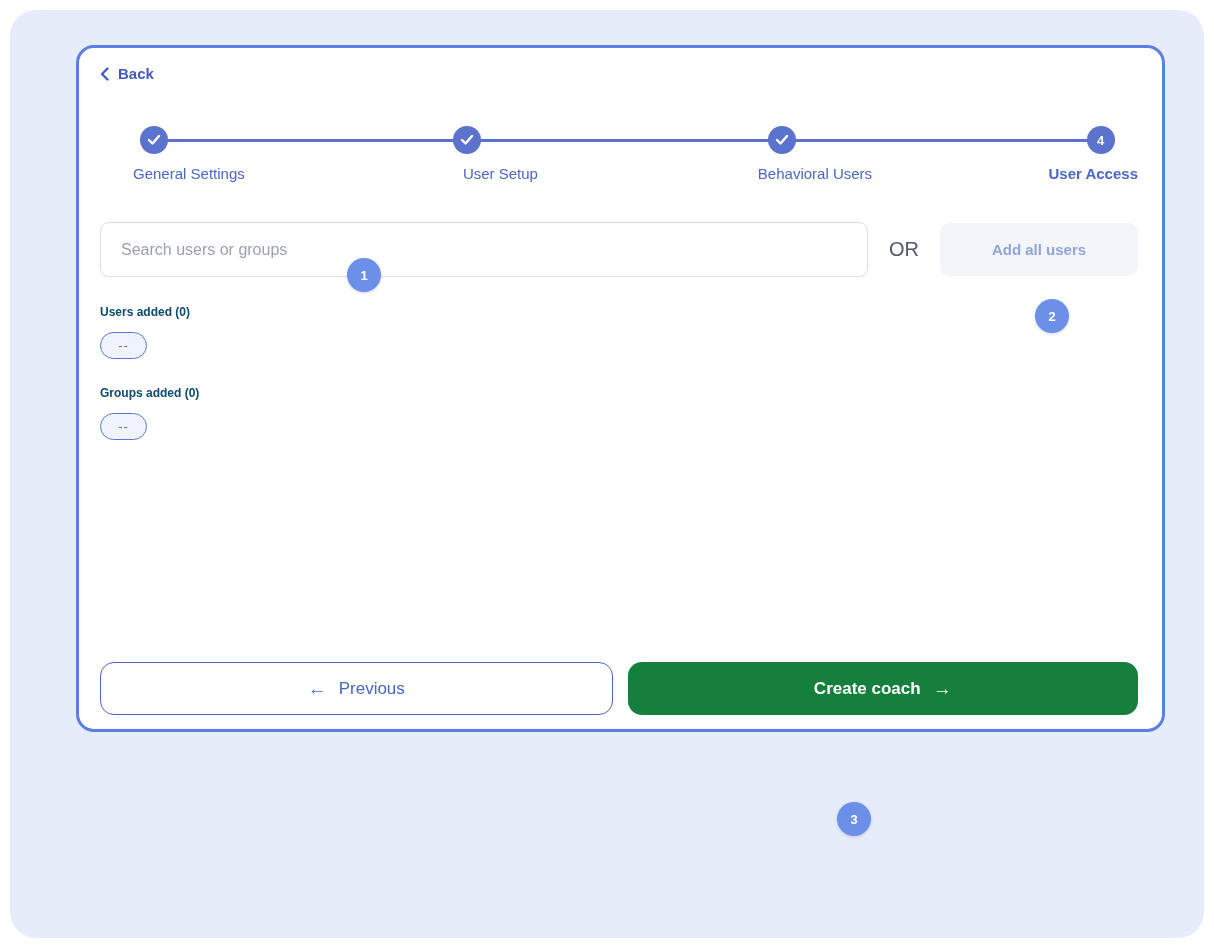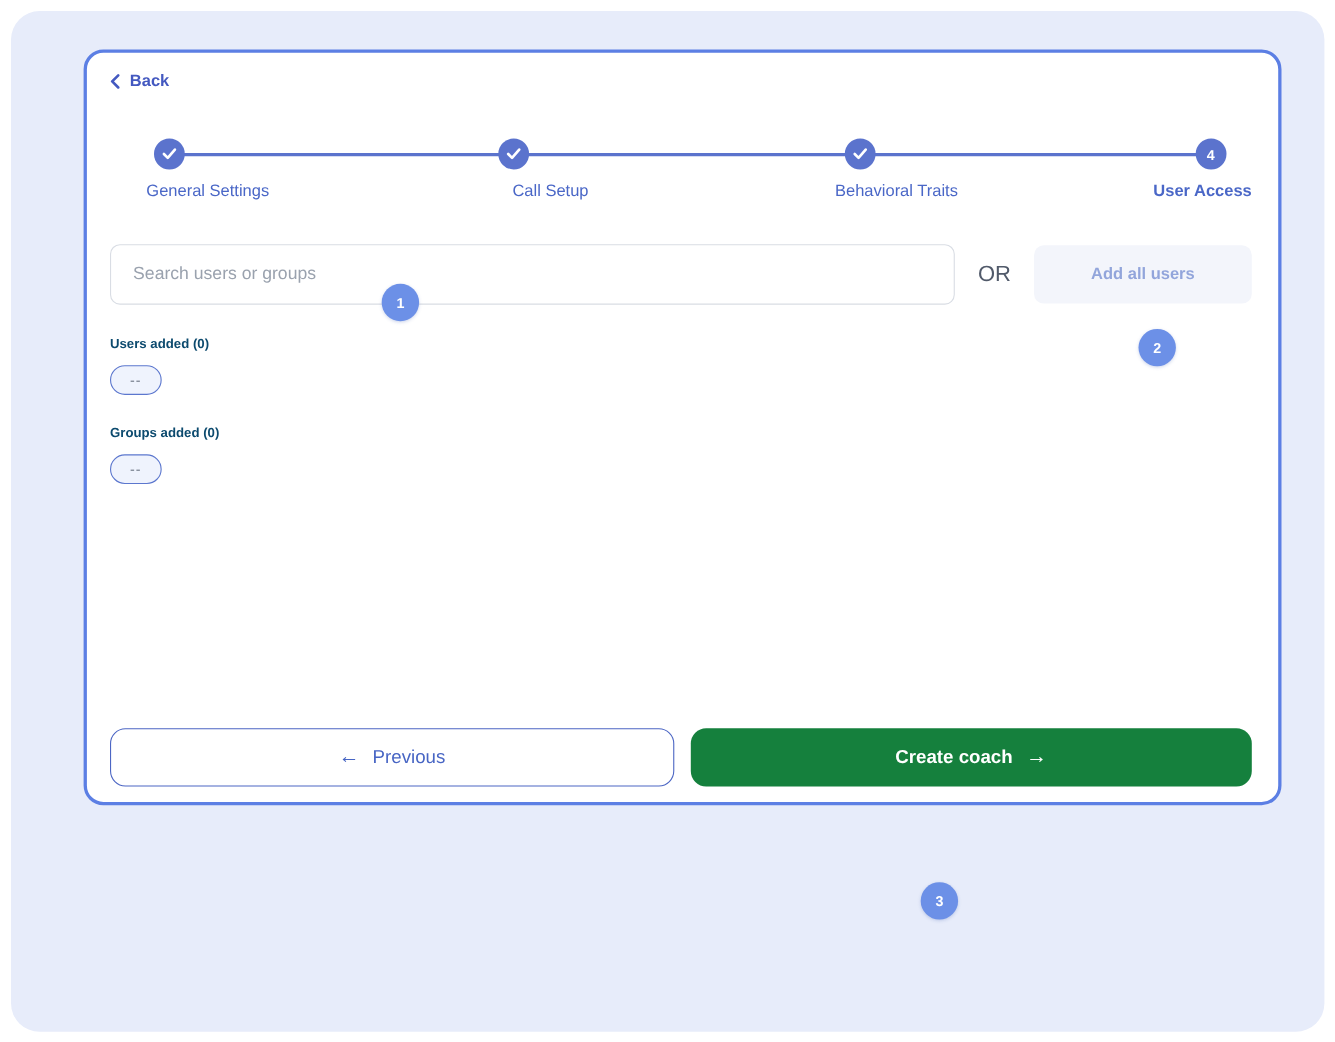--- a/index.html
+++ b/index.html
@@ -256,22 +256,22 @@
               <polyline points="2,6 5.5,9.5 12,2" fill="none" stroke="#ffffff" stroke-width="2.4" stroke-linecap="round" stroke-linejoin="round"></polyline>
             </svg>
         </span>
       </div>
       <div class="step-dot pos-3">
         <span>4</span>
       </div>
     </div>
     <div class="stepper-labels">
       <span class="step-label pos-0">General Settings</span>
-      <span class="step-label pos-1">Call Setup</span>
-      <span class="step-label pos-2">Behavioral Traits</span>
+      <span class="step-label pos-1">User Setup</span>
+      <span class="step-label pos-2">Behavioral Users</span>
       <span class="step-label pos-3">User Access</span>
     </div>
   </div>
 
   <div class="search-row">
     <input class="search-input" type="text" placeholder="Search users or groups" style="">
     <span class="or-sep">OR</span>
     <button class="add-all-btn">Add all users</button>
   </div>
 

